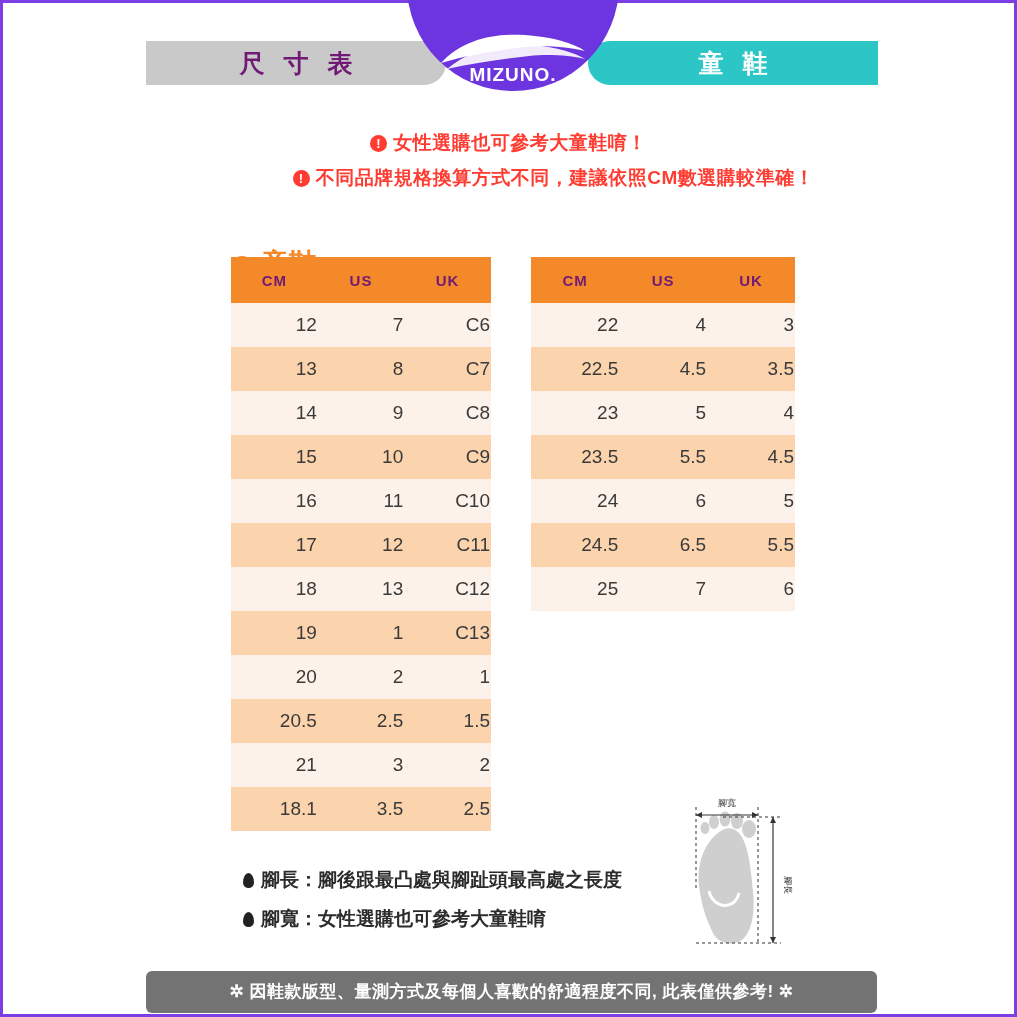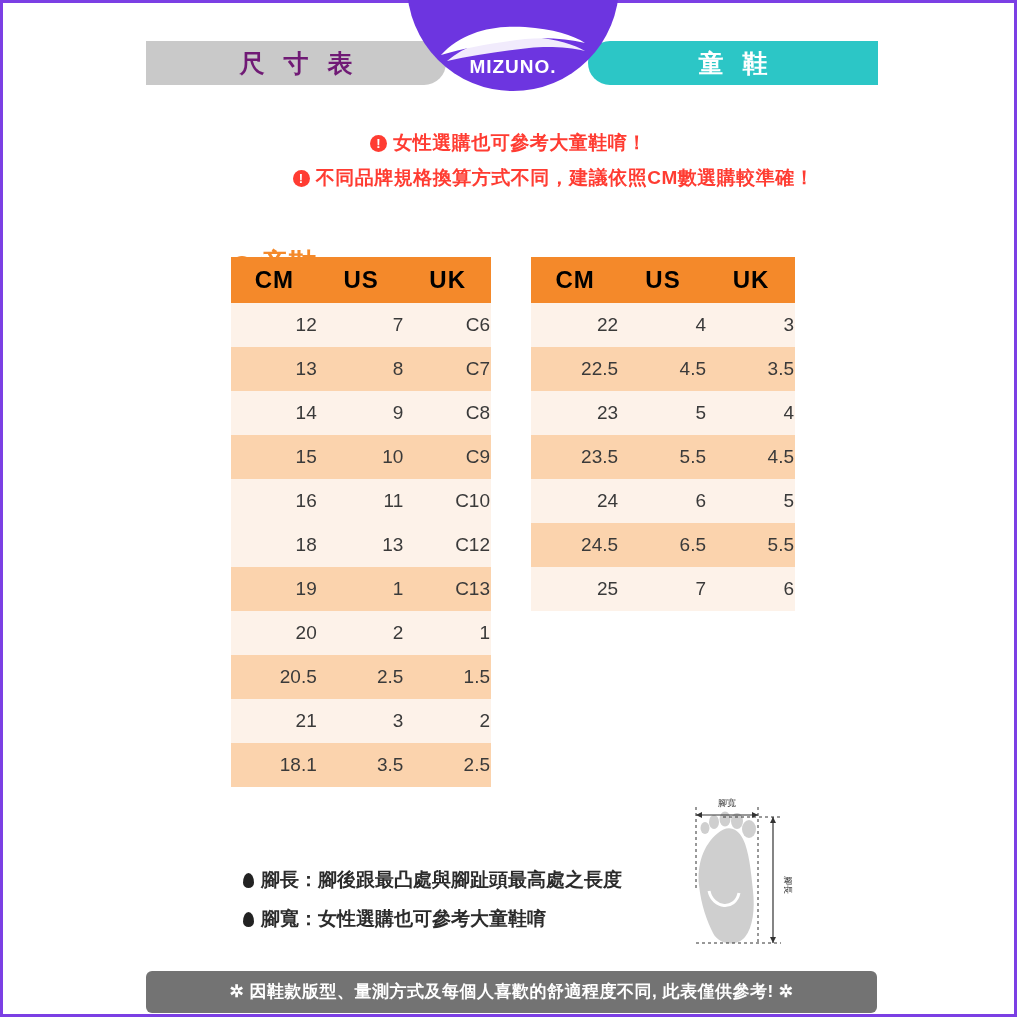--- a/index.html
+++ b/index.html
@@ -74,21 +74,21 @@
     left: 404px; top: -42px;
     width: 212px; height: 130px;
     background: #6d35e0;
     border-radius: 0 0 106px 106px;
   }
   .logo-mark {
     position: absolute;
     left: 404px; top: 22px;
     width: 212px; height: 60px;
     display: flex;
-    align-items: flex-start;
+    align-items: flex-end;
     justify-content: center;
   }
 
   
   .notice {
     position: absolute;
     width: 100%;
     text-align: center;
     color: #ff3c32;
     font-weight: bold;
@@ -132,22 +132,22 @@
   table.size-table {
     position: absolute;
     border-collapse: collapse;
     font-size: 19px;
     color: #3a3a3a;
   }
   #table-left { left: 228px; top: 254px; width: 260px; }
   #table-right { left: 528px; top: 254px; width: 264px; }
   table.size-table th {
     background: #f4892a;
-    color: #000000;
-    font-size: 24px;
+    color: #701a75;
+    font-size: 15px;
     font-weight: bold;
     height: 44px;
     text-align: center;
     letter-spacing: 1px;
   }
   table.size-table td {
     height: 42px;
     text-align: right;
     background: #fdf2e9;
   }
@@ -269,20 +269,25 @@
       <tr class="alt">
         <td>15</td>
         <td>10</td>
         <td>C9</td>
       </tr>
       <tr>
         <td>16</td>
         <td>11</td>
         <td>C10</td>
       </tr>
+      <tr class="alt">
+        <td>17</td>
+        <td>12</td>
+        <td>C11</td>
+      </tr>
       <tr>
         <td>18</td>
         <td>13</td>
         <td>C12</td>
       </tr>
       <tr class="alt">
         <td>19</td>
         <td>1</td>
         <td>C13</td>
       </tr>

